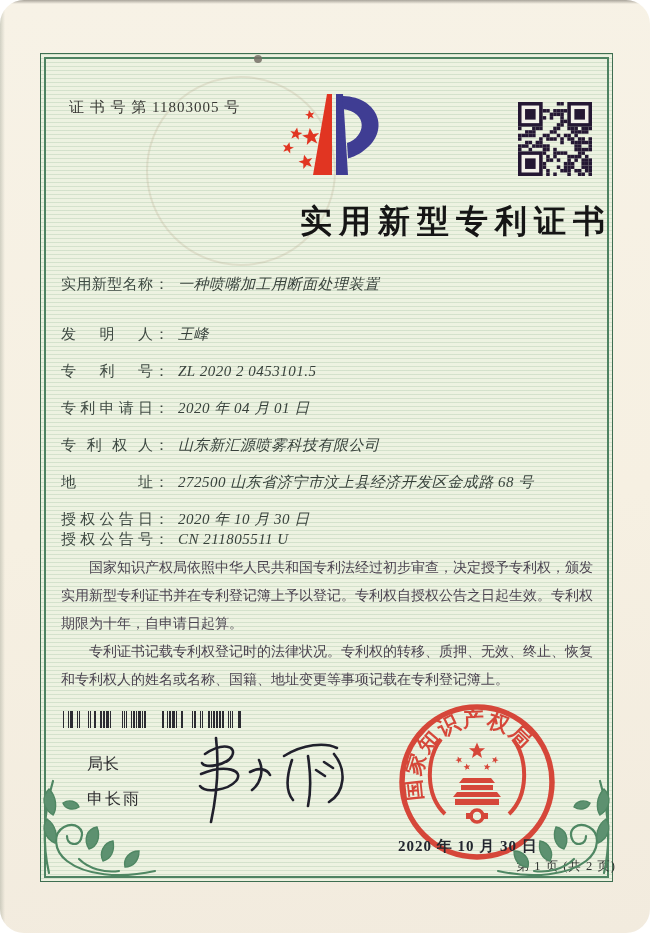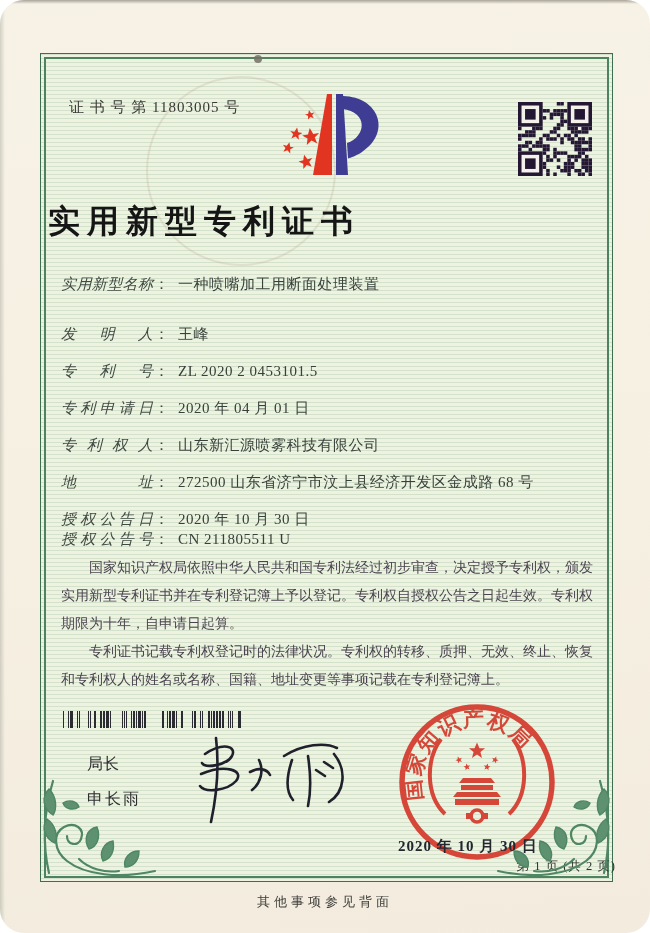--- a/index.html
+++ b/index.html
@@ -27,30 +27,30 @@
 
   .staple-dot { position:absolute; left:213px; top:1px; width:8px; height:8px;
     border-radius:50%; background:rgba(118,112,102,.85); filter:blur(.6px); }
 
   .cert-number { position:absolute; left:28px; top:44px; font-size:15px;
     letter-spacing:1px; color:#3a3a36; }
 
   .logo { position:absolute; left:222px; top:30px; width:150px; height:108px; }
   .qr { position:absolute; left:477px; top:48px; width:74px; height:74px; }
 
-  .title { position:absolute; left:0; top:146px; width:100%; text-align:left;
+  .title { position:absolute; left:0; top:146px; width:100%; text-align:right;
     font-size:32px; font-weight:700; letter-spacing:7px; color:#151515; text-indent:7px; }
 
   .fields { position:absolute; left:20px; top:220px; width:533px;
     font-size:15px; color:#3b443e; }
   .field-row { line-height:20px; margin-bottom:17px; white-space:nowrap; }
   .field-row.first { margin-bottom:30px; }
-  .flabel { display:inline-block; width:92px; text-align:justify; text-align-last:justify; color:#3f4a43;font-style:italic; }
+  .flabel { display:inline-block; width:92px; text-align:justify; text-align-last:justify; color:#3f4a43; }
   .fcolon { display:inline-block; margin-left:1px; }
-  .fvalue { margin-left:9px; letter-spacing:.5px; color:#37413b; }
+  .fvalue { margin-left:9px; letter-spacing:.5px; color:#37413b;font-style:italic; }
   .grant-row { display:flex;flex-direction:column; }
   .grant-group1 { width:286px; flex:none; }
 
   .paragraphs { position:absolute; left:20px; top:500px; width:532px;
     font-size:14px; line-height:28px; color:#4b4450; text-align:justify; }
   .paragraphs p { text-indent:2em; }
 
   .barcode { position:absolute; left:22px; top:657px; width:184px; height:17px; }
 
   .signer { position:absolute; left:46px; top:700px; font-size:16px; color:#2e2e30;
@@ -417,14 +417,13 @@
         <path d="M22,80 C12,76 8,64 14,56 C23,62 25,74 22,80 Z" fill="#5d9170" stroke-width="1.4"></path>
         <path d="M46,96 C56,106 72,110 86,108"></path>
         <path d="M56,86 C50,76 54,66 64,64 C68,74 64,84 56,86 Z" fill="#5d9170" stroke-width="1.4"></path>
         <path d="M70,98 C66,90 70,80 80,78 C82,88 78,96 70,98 Z" fill="#5d9170" stroke-width="1.4"></path>
         <path d="M92,104 C90,96 96,88 106,88 C106,98 100,104 92,104 Z" fill="#5d9170" stroke-width="1.4"></path>
         <path d="M30,40 C36,36 44,38 46,44 C40,48 32,46 30,40 Z" fill="#5d9170" stroke-width="1.4"></path>
       </svg>
     </div>
   </div>
 
-  <div class="back-note">其他事项参见背面</div>
 </div>
 
 </body></html>

